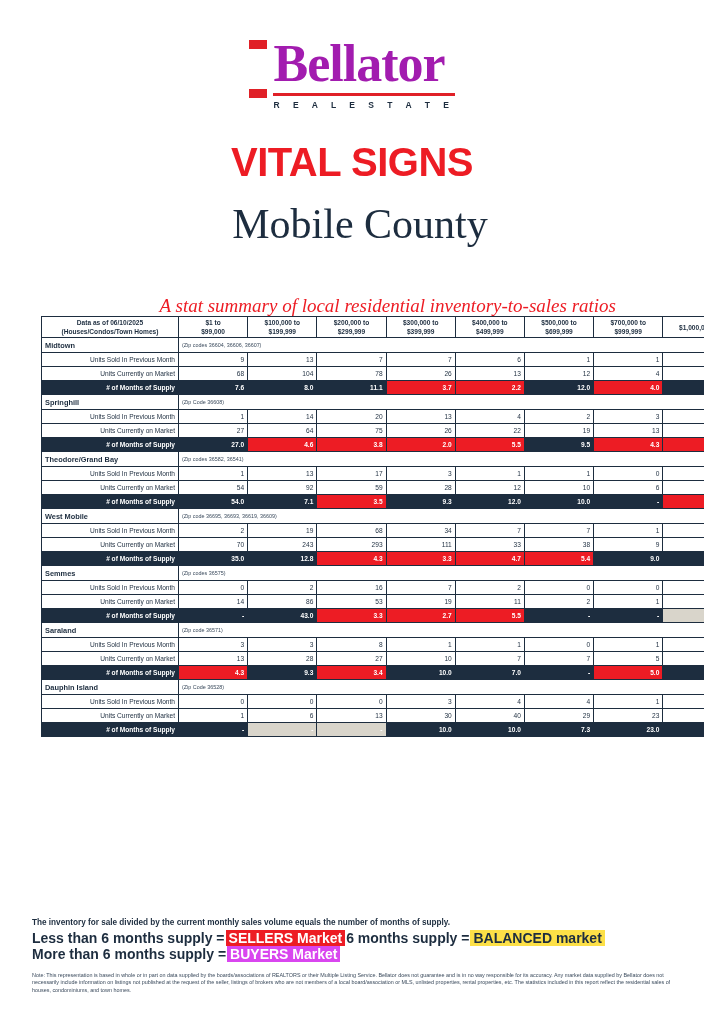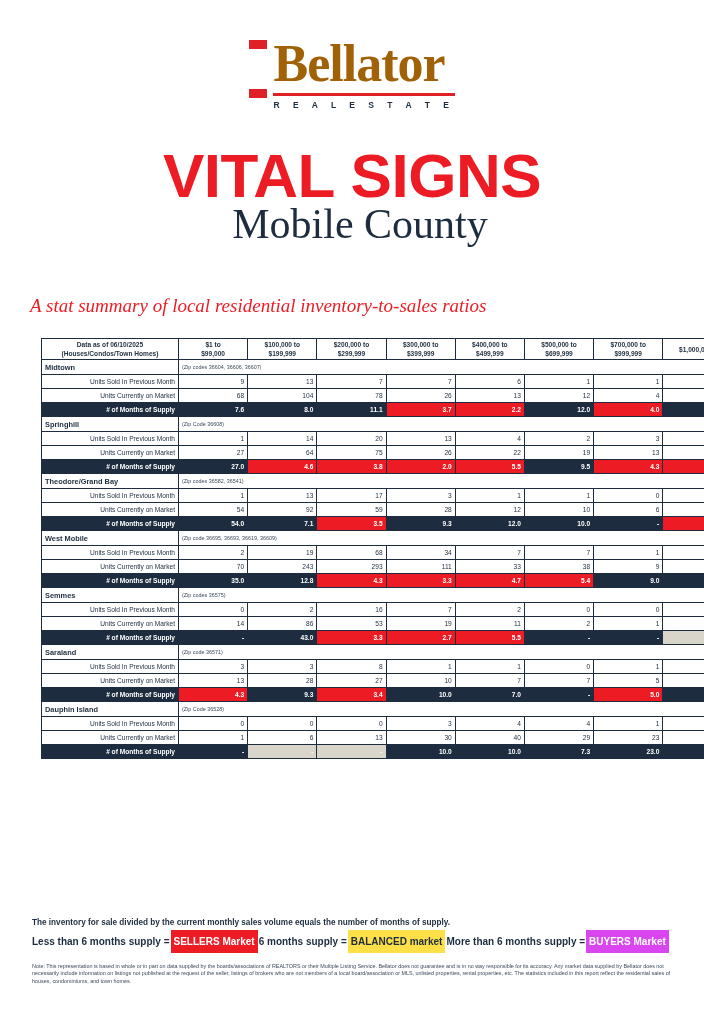--- a/index.html
+++ b/index.html
@@ -21,49 +21,49 @@
   .logo{position:relative;display:flex;align-items:flex-start;}
   .logo-bars{display:flex;flex-direction:column;justify-content:space-between;height:58px;margin-right:6px;padding-top:2px;}
   .logo-bars span{display:block;width:18px;height:9px;background:#e02027;}
   .logo-bars .gapbar{background:transparent;height:12px;}
   .logo-text{
     font-family:"Liberation Serif", serif;
     font-weight:bold;
     font-size:52px;
     line-height:52px;
     letter-spacing:-1px;
-    color:#a16207;
+    color:#a21caf;
   }
   .logo-sub{
     font-size:8.5px;letter-spacing:5.5px;color:#1d2d3f;
     text-align:right;margin-top:4px;font-weight:bold;
   }
   .logo-rule{
     height:3px;background:#e02027;margin-top:3px;
   }
 
   
   .vital{
     position:absolute;top:140px;left:0;width:704px;text-align:center;
     font-family:"Liberation Sans", sans-serif;
-    font-weight:bold;font-size:62px;color:#ed1c24;letter-spacing:-0.5px;
+    font-weight:bold;font-size:40px;color:#ed1c24;letter-spacing:-0.5px;
   }
   .county{
     position:absolute;top:200px;left:8px;width:704px;text-align:center;
     font-family:"Liberation Serif", serif;
     font-size:42px;color:#1d2d3f;
   }
   .tagline{
-    position:absolute;top:295px;left:0;width:616px;text-align:left;
+    position:absolute;top:295px;left:0;width:616px;text-align:right;
     font-family:"Liberation Serif", serif;
-    font-style:italic;font-size:19px;color:#ed1c24;padding-left:30px;
+    font-style:italic;font-size:19px;color:#ed1c24;
   }
 
   
-  .table-wrap{position:absolute;top:338px;left:41px;width:622px;}
+  .table-wrap{position:absolute;top:316px;left:41px;width:622px;}
   table.vs{border-collapse:collapse;width:622px;table-layout:fixed;}
   table.vs td,table.vs th{
     border:1px solid #1d2d3f;
     font-size:6.6px;
     padding:1px 3px;
     height:11px;
     vertical-align:middle;
     font-family:"Liberation Sans", sans-serif;
   }
   col.c0{width:137px;}
@@ -85,22 +85,22 @@
 
   tr.supply td{color:#ffffff;font-weight:bold;}
   tr.supply td.rowlabel{background:#1d2d3f;color:#ffffff;text-align:right;}
   td.sellers{background:#ed1c24;color:#ffffff;text-align:right;}
   td.balanced{background:#d9d5cb;color:#1d2d3f;text-align:right;}
   td.buyers{background:#1d2d3f;color:#ffffff;text-align:right;}
 
   
   .footer{position:absolute;left:32px;top:918px;width:650px;}
   .f1{font-size:8.2px;font-weight:bold;color:#1d2d3f;margin-bottom:3px;}
-  .f2{font-size:10px;font-weight:bold;color:#1d2d3f;display:flex;flex-wrap:wrap;align-items:center;gap:0px;}
-  .chip{display:inline-block;padding:6px 3px;margin:0 1px;}
+  .f2{font-size:14px;font-weight:bold;color:#1d2d3f;display:flex;flex-wrap:wrap;align-items:center;gap:0px;}
+  .chip{display:inline-block;padding:0 3px;margin:0 1px;}
   .chip.sell{background:#ed1c24;color:#fff;}
   .chip.bal{background:#fde047;color:#1d2d3f;}
   .chip.buy{background:#d946ef;color:#fff;}
   .note{margin-top:10px;font-size:5.4px;line-height:7.4px;color:#3a4a5c;}
 </style>
 </head>
 <body>
 
 <div class="page">
 

